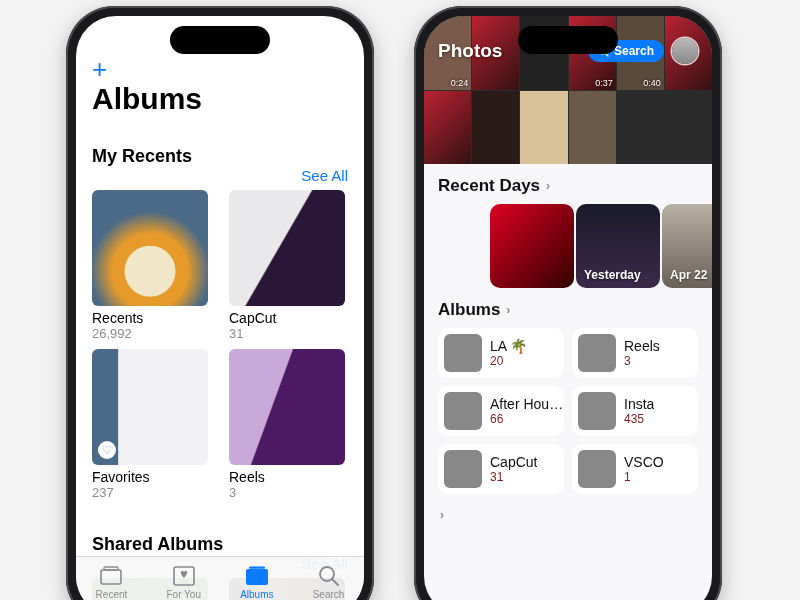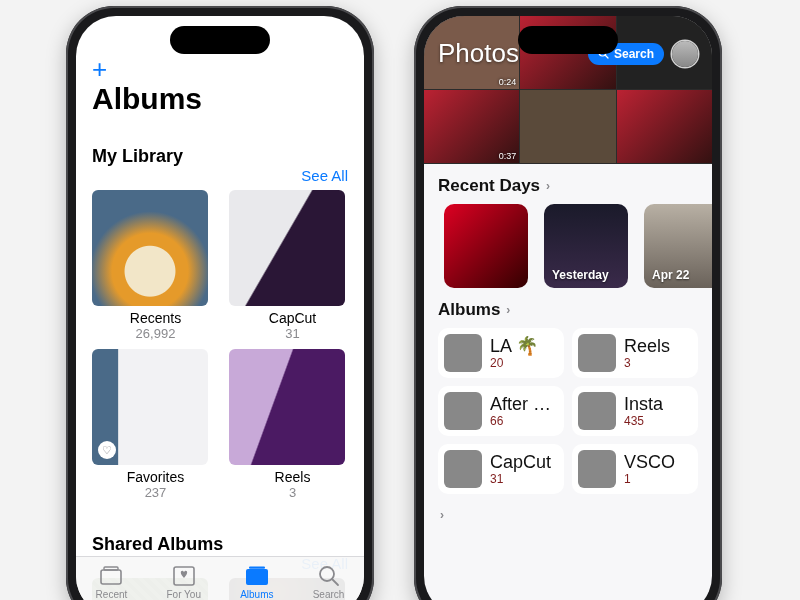--- a/index.html
+++ b/index.html
@@ -35,21 +35,21 @@
   }
 
   
   .hdr-row { display:flex; align-items:center; justify-content:space-between; padding: 0 16px; }
   .plus { color:#0a7aff; font-size:26px; font-weight:300; line-height:1; }
   .big-title { font-size: 30px; font-weight: 800; padding: 0 16px 6px; }
   .section-row { display:flex; align-items:center; justify-content:space-between; padding: 6px 16px 6px; }
   .section-title { font-size: 18px; font-weight: 800; }
   .see-all { color:#0a7aff; font-size:15px;margin-top:39px; }
   .album-strip { display:flex; gap:10px; padding: 0 16px; overflow:hidden; }
-  .album { width: 127px; flex: 0 0 auto; text-align: center; }
+  .album { width: 127px; flex: 0 0 auto; }
   .thumb { width:116px; height:116px; border-radius:6px; background:#ccc; position:relative; overflow:hidden; }
   .alb-name { font-size:14px; margin-top:4px; }
   .alb-count { font-size:13px; color:#8a8a8e; }
   .heart {
     position:absolute; left:6px; bottom:6px; width:18px; height:18px; border-radius:50%;
     background:#fff; color:#8a8a8e; font-size:11px; display:flex; align-items:center; justify-content:center;
   }
 
   .tabbar {
     position:absolute; left:0; right:0; bottom:0; height:60px;
@@ -62,52 +62,52 @@
   .tab .ic { width:24px; height:22px; display:flex; align-items:center; justify-content:center; }
   .tab-label { font-size:10px; }
 
   
   .right .screen { background:#f7f7f9; }
   .hero {
     height: 148px; position:relative; color:#fff;
     background:#2b2b2b;
     display:flex; flex-direction:column;
   }
-  .hero-grid { position:absolute; inset:0; display:grid; grid-template-columns:repeat(3,1fr); grid-template-rows:1fr 1fr; gap:1px; }
+  .hero-grid { position:absolute; inset:0; display:grid; grid-template-columns:repeat(6,1fr); grid-template-rows:1fr 1fr; gap:1px; }
   .hero-grid div { background:linear-gradient(135deg,#b23,#311); position:relative; }
   .hero-grid div:nth-child(1){background:#7a5a4a;}
   .hero-grid div:nth-child(3){background:#222;}
   .hero-grid div:nth-child(5){background:#5a4a3a;}
   .hero-grid div:nth-child(8){background:#2a1a18;}
   .hero-grid div:nth-child(9){background:#d9c29a;}
   .hero-grid div:nth-child(10){background:#6a5a48;}
   .dur { position:absolute; right:3px; bottom:2px; font-size:9px; color:#fff; text-shadow:0 0 3px #000; }
   .hero-top {
     position:relative; z-index:2; display:flex; align-items:center; justify-content:space-between;
     padding: 14px 14px 0; margin-top: 8px;
   }
-  .hero-title { font-size:26px; font-weight:400; text-shadow:0 1px 3px rgba(0,0,0,.5); }
+  .hero-title { font-size:19px; font-weight:700; text-shadow:0 1px 3px rgba(0,0,0,.5); }
   .hero-actions { display:flex; align-items:center; gap:8px; }
   .search-pill {
     background:#0a7aff; color:#fff; font-size:12px; font-weight:600;
     padding:4px 10px; border-radius:14px; display:flex; align-items:center; gap:5px;
   }
   .avatar { width:26px; height:26px; border-radius:50%; background:linear-gradient(#bbb,#888); box-shadow:0 0 0 1.5px rgba(255,255,255,.8); }
 
   .sec-header { display:flex; align-items:center; gap:4px; padding: 12px 14px 8px; font-size:17px; font-weight:800; color:#111; }
   .sec-header .chev { font-size:12px; color:#8a8a8e; margin-left:2px; }
 
-  .days-strip { display:flex; gap:16px; padding:0 20px; overflow:hidden; }
+  .days-strip { display:flex; gap:2px; padding:0 20px; overflow:hidden;margin-left:46px; }
   .day-card { width:84px; height:84px; border-radius:10px; position:relative; overflow:hidden; flex:0 0 auto; }
   .day-card .lbl { position:absolute; left:8px; bottom:6px; font-size:12px; font-weight:700; color:#fff; text-shadow:0 1px 2px rgba(0,0,0,.6); }
 
   .alb-grid { display:grid; grid-template-columns:1fr 1fr; gap:8px; padding:0 14px; }
   .alb-card { background:#fff; border-radius:10px; display:flex; align-items:center; gap:8px; padding:6px; height:50px; overflow:hidden; }
   .alb-card .mini { width:38px; height:38px; border-radius:6px; background:#888; flex:0 0 auto; }
-  .alb-card .txt .nm { font-size:18px; font-weight:400; color:#111; line-height:1.15; white-space:nowrap; overflow:hidden; text-overflow:ellipsis; max-width:74px; }
+  .alb-card .txt .nm { font-size:14px; font-weight:400; color:#111; line-height:1.15; white-space:nowrap; overflow:hidden; text-overflow:ellipsis; max-width:74px; }
   .alb-card .txt .ct { font-size:12px; color:#7f1d1d; }
 
   
   .bg-drink  { background: radial-gradient(circle at 50% 70%, #f2e6c8 25%, #e59a2a 26% 38%, #4a6a88 60%); }
   .bg-box    { background: linear-gradient(120deg,#e9e9ec 45%,#2a1636 46%); }
   .bg-white  { background: linear-gradient(90deg,#4a6a88 22%,#f2f2f4 23%); }
   .bg-purple { background: linear-gradient(110deg,#c8a9d8 40%,#4b1a63 41%); }
   .bg-green  { background: repeating-linear-gradient(45deg,#6a8a4a 0 4px,#4a6a2a 4px 8px); }
   .bg-dark   { background: radial-gradient(circle at 40% 40%,#6a3a1a,#0a0604 70%); }
   .bg-red    { background: linear-gradient(135deg,#d02,#300); }
@@ -131,21 +131,21 @@
       <div class="notch"></div>
 
       <div style="height:40px"></div>
       <div class="hdr-row">
         <span class="plus">+</span>
         <span></span>
       </div>
       <div class="big-title">Albums</div>
 
       <div class="section-row">
-        <span class="section-title">My Library</span>
+        <span class="section-title">My Recents</span>
         <span class="see-all">See All</span>
       </div>
 
       <div class="album-strip">
         <div class="album">
           <div class="thumb bg-drink"></div>
           <div class="alb-name">Recents</div>
           <div class="alb-count">26,992</div>
         </div>
         <div class="album">
@@ -243,20 +243,23 @@
       <div class="hero">
         <div class="hero-grid">
           <div>
               <span class="dur">0:24</span>
             </div>
           <div></div>
             <div></div>
           <div>
               <span class="dur">0:37</span>
             </div>
+          <div>
+              <span class="dur">0:40</span>
+            </div>
           <div></div>
             <div></div>
             <div></div>
             <div></div>
             <div></div>
         </div>
         <div class="hero-top">
           <span class="hero-title">Photos</span>
           <div class="hero-actions">
             <div class="search-pill">

